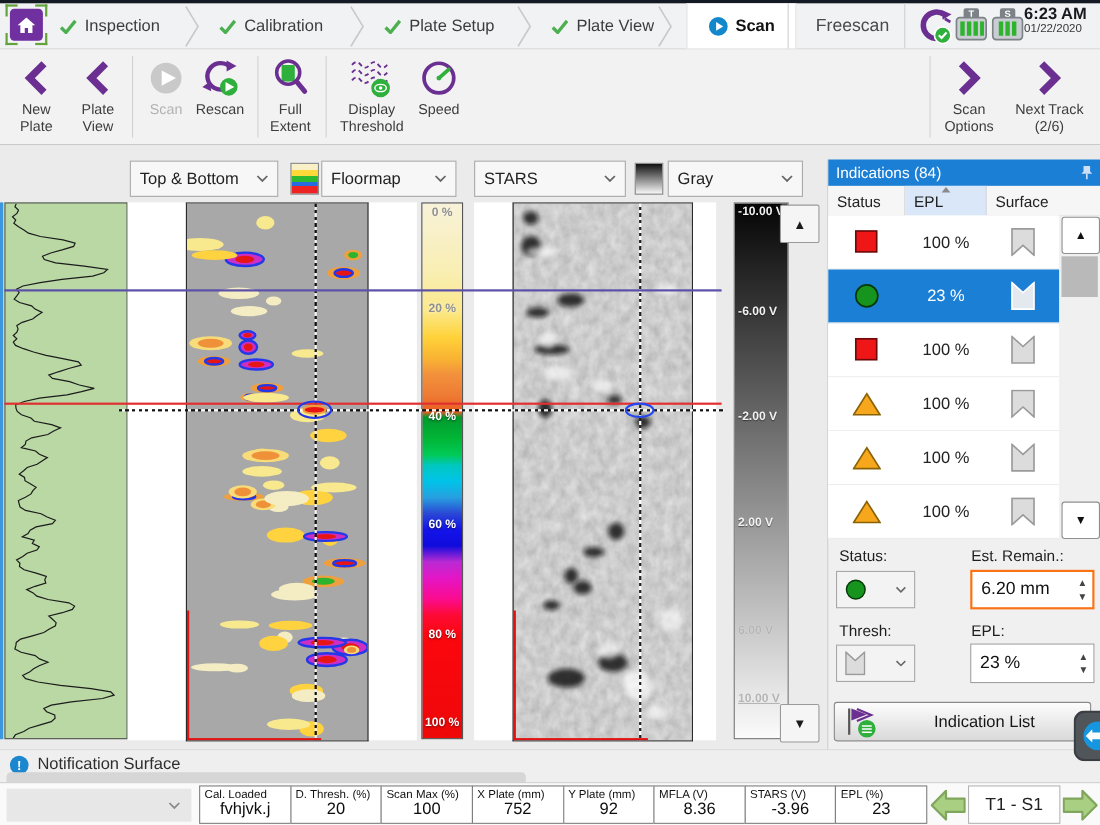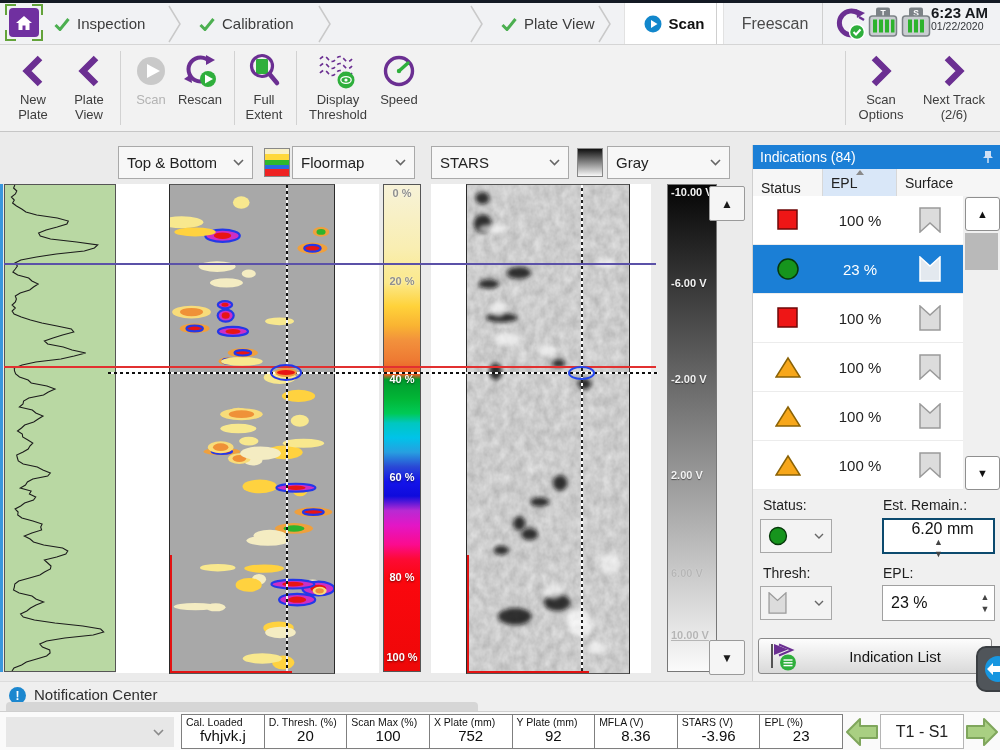--- a/index.html
+++ b/index.html
@@ -123,20 +123,26 @@
     <svg width="16" height="14" viewBox="0 0 16 14">
         <polyline points="1.5,8 6,12.5 14.5,2" fill="none" stroke="#4caf50" stroke-width="3"></polyline>
       </svg>
     <span>Calibration</span>
   </div>
   <div class="sep" style="left:318px;">
     <svg width="14" height="38" viewBox="0 0 14 38">
         <polyline points="1,1 12,19 1,37" fill="none" stroke="#c9c9c9" stroke-width="1.5"></polyline>
       </svg>
   </div>
+  <div class="crumb" style="left:343px;">
+    <svg width="16" height="14" viewBox="0 0 16 14">
+        <polyline points="1.5,8 6,12.5 14.5,2" fill="none" stroke="#4caf50" stroke-width="3"></polyline>
+      </svg>
+    <span>Plate Setup</span>
+  </div>
   <div class="sep" style="left:470px;">
     <svg width="14" height="38" viewBox="0 0 14 38">
         <polyline points="1,1 12,19 1,37" fill="none" stroke="#c9c9c9" stroke-width="1.5"></polyline>
       </svg>
   </div>
   <div class="crumb" style="left:495px;">
     <svg width="16" height="14" viewBox="0 0 16 14">
         <polyline points="1.5,8 6,12.5 14.5,2" fill="none" stroke="#4caf50" stroke-width="3"></polyline>
       </svg>
     <span>Plate View</span>
@@ -495,21 +501,21 @@
 
 <div id="indpanel">
   <div id="ind-header">
     <span>Indications (84)</span>
     <svg width="12" height="14" viewBox="0 0 12 14">
       <path d="M3 1 h6 v5 l2 2 H1 l2 -2 z" fill="#cfe0f5"></path>
         <line x1="6" y1="8" x2="6" y2="13" stroke="#cfe0f5" stroke-width="1.5"></line>
     </svg>
   </div>
   <div id="ind-colhdr">
-    <div class="colh" style="width:70px;align-items:flex-end;">
+    <div class="colh" style="width:70px;">
         <span>Status</span>
       </div>
     <div class="colh sorted" style="width:74px;">
         <span class="sort-tri"></span>
         <span>EPL</span>
       </div>
     <div class="colh" style="width:66px;border-right:none;">
         <span>Surface</span>
       </div>
   </div>
@@ -608,21 +614,21 @@
   <span class="dlabel" style="left:10px;top:352px;">Status:</span>
   <span class="dlabel" style="left:130px;top:352px;">Est. Remain.:</span>
   <div class="dd" style="left:7px;top:374px;width:72px;">
     <svg width="20" height="20">
         <circle cx="10" cy="10" r="8.5" fill="#16941d" stroke="#06380a" stroke-width="1.3"></circle>
       </svg>
     <svg width="10" height="6" viewBox="0 0 10 6">
         <polyline points="1,1 5,5 9,1" fill="none" stroke="#666" stroke-width="1.4"></polyline>
       </svg>
   </div>
-  <div class="spin" style="left:129px;top:373px;width:113px;border:2px solid #0c4a6e;flex-direction:column;">
+  <div class="spin" style="left:129px;top:373px;width:113px;border:2px solid #f97316;">
     <span class="val">6.20 mm</span>
     <span class="arrows">
         <span>▲</span>
         <span>▼</span>
       </span>
   </div>
   <span class="dlabel" style="left:10px;top:420px;">Thresh:</span>
   <span class="dlabel" style="left:130px;top:420px;">EPL:</span>
   <div class="dd" style="left:7px;top:441px;width:72px;">
     <svg width="19" height="22" viewBox="0 0 22 26">
@@ -649,21 +655,21 @@
       <line x1="16.5" y1="19" x2="25.5" y2="19" stroke="#fff" stroke-width="1.4"></line>
       <line x1="16.5" y1="21.8" x2="25.5" y2="21.8" stroke="#fff" stroke-width="1.4"></line>
       <line x1="16.5" y1="24.6" x2="25.5" y2="24.6" stroke="#fff" stroke-width="1.4"></line>
     </svg>
     <span class="lbl">Indication List</span>
   </div>
 </div>
 
 <div id="notif">
   <span id="notif-icon">!</span>
-  <span id="notif-label">Notification Center</span>
+  <span id="notif-label">Notification Surface</span>
 </div>
 <div id="notif-tab"></div>
 
 <div id="statusbar">
   <div id="sb-dd">
     <svg width="11" height="7" viewBox="0 0 11 7">
         <polyline points="1,1 5.5,5.5 10,1" fill="none" stroke="#8a8a8a" stroke-width="1.6"></polyline>
       </svg>
   </div>
   <div id="sb-cells">

